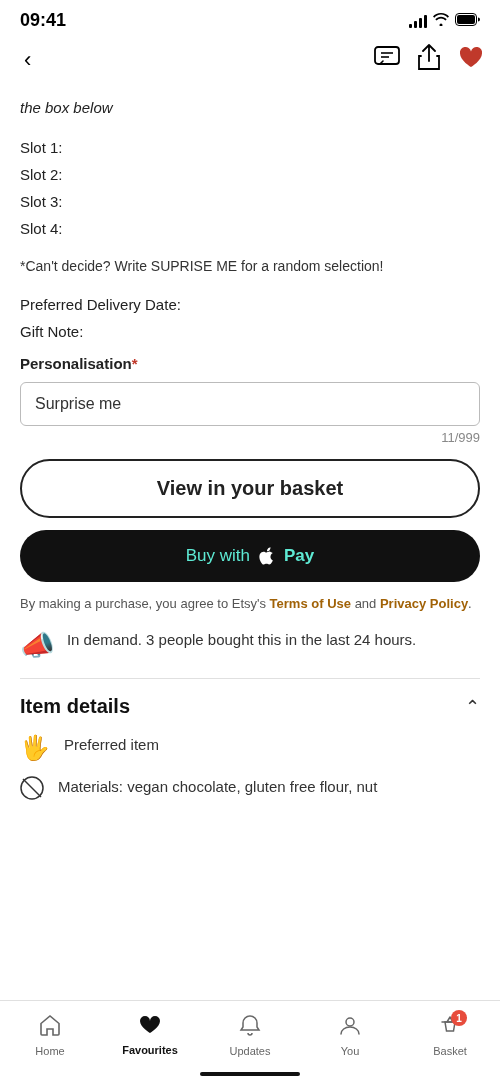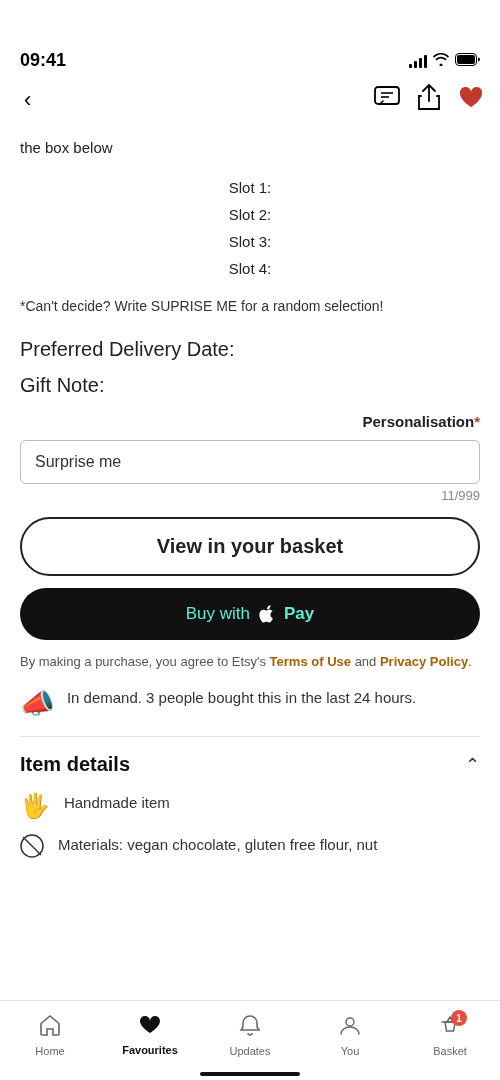--- a/index.html
+++ b/index.html
@@ -13,21 +13,20 @@
       position: relative;
     }
 
     
     .status-bar {
       display: flex;
       justify-content: space-between;
       align-items: center;
       padding: 10px 20px 6px;
       background: #fff;
-      margin-top: 40px;
     }
     .status-time {
       font-size: 18px;
       font-weight: 600;
       color: #000;
     }
     .status-icons {
       display: flex;
       align-items: center;
       gap: 6px;
@@ -82,51 +81,50 @@
       padding: 10px 20px 0;
       overflow-y: auto;
       height: calc(1080px - 56px - 60px);
     }
 
     .description-text {
       font-size: 15px;
       color: #222;
       line-height: 1.5;
       margin-bottom: 14px;
+      font-style: italic;
     }
     .slot-list {
       margin-bottom: 14px;
-      text-align: center;
     }
     .slot-item {
       font-size: 15px;
       color: #222;
       line-height: 1.8;
     }
 
     .surprise-note {
       font-size: 14px;
       color: #333;
       line-height: 1.5;
       margin-bottom: 14px;
     }
 
     .delivery-info {
-      font-size: 20px;
+      font-size: 15px;
       color: #222;
       line-height: 1.8;
       margin-bottom: 10px;
     }
 
     .personalisation-label {
       font-size: 15px;
       font-weight: 700;
       color: #222;
       margin-bottom: 10px;
-      text-align: right;
     }
     .personalisation-label span.required {
       color: #c0392b;
     }
 
     .personalisation-input-wrapper {
       border: 1.5px solid #bbb;
       border-radius: 6px;
       padding: 12px 14px;
       margin-bottom: 4px;
@@ -420,21 +418,21 @@
 
   <hr class="divider">
 
   <div class="item-details-header">
     <span class="item-details-title">Item details</span>
     <span class="chevron-up">⌃</span>
   </div>
 
   <div class="detail-item">
     <span class="detail-icon">🖐</span>
-    <span class="detail-text">Handmade item</span>
+    <span class="detail-text">Preferred item</span>
   </div>
 
   <div class="detail-item">
     <span class="detail-icon">
       <svg width="24" height="24" viewBox="0 0 24 24" fill="none">
         <circle cx="12" cy="12" r="11" stroke="#333" stroke-width="1.5"></circle>
         <line x1="3" y1="3" x2="21" y2="21" stroke="#333" stroke-width="1.5"></line>
       </svg>
     </span>
     <span class="detail-text">Materials: vegan chocolate, gluten free flour, nut</span>

